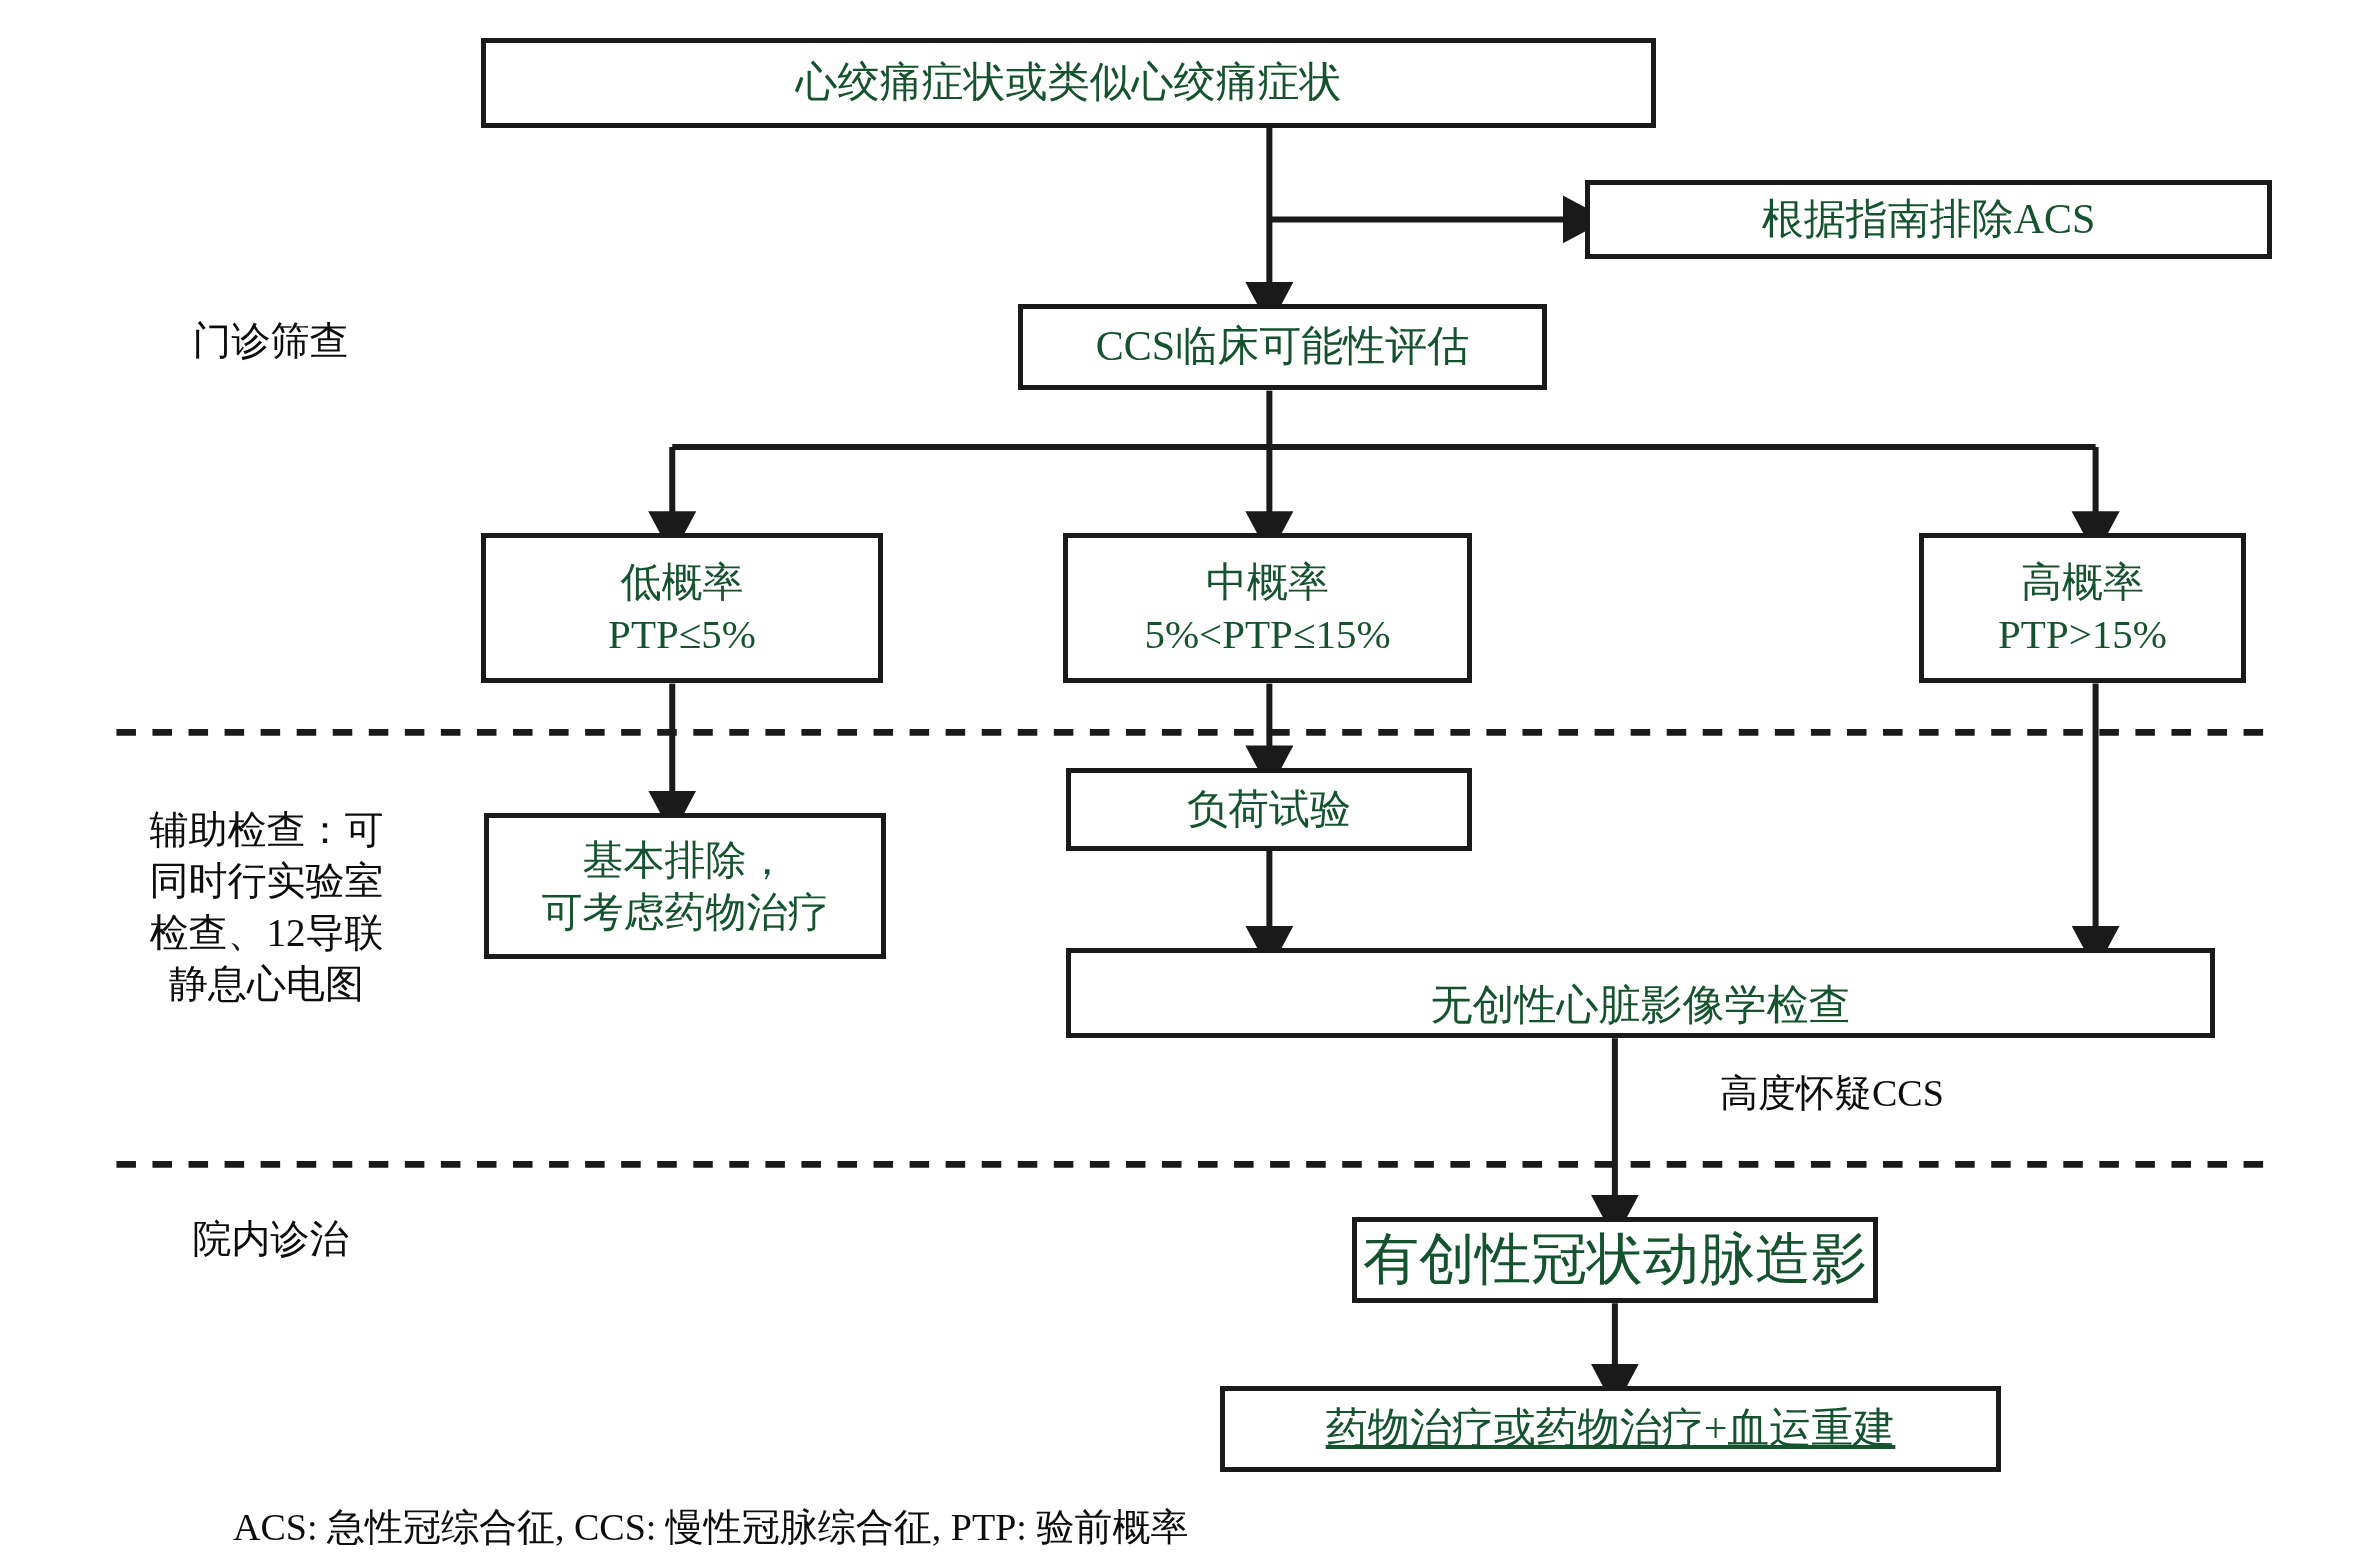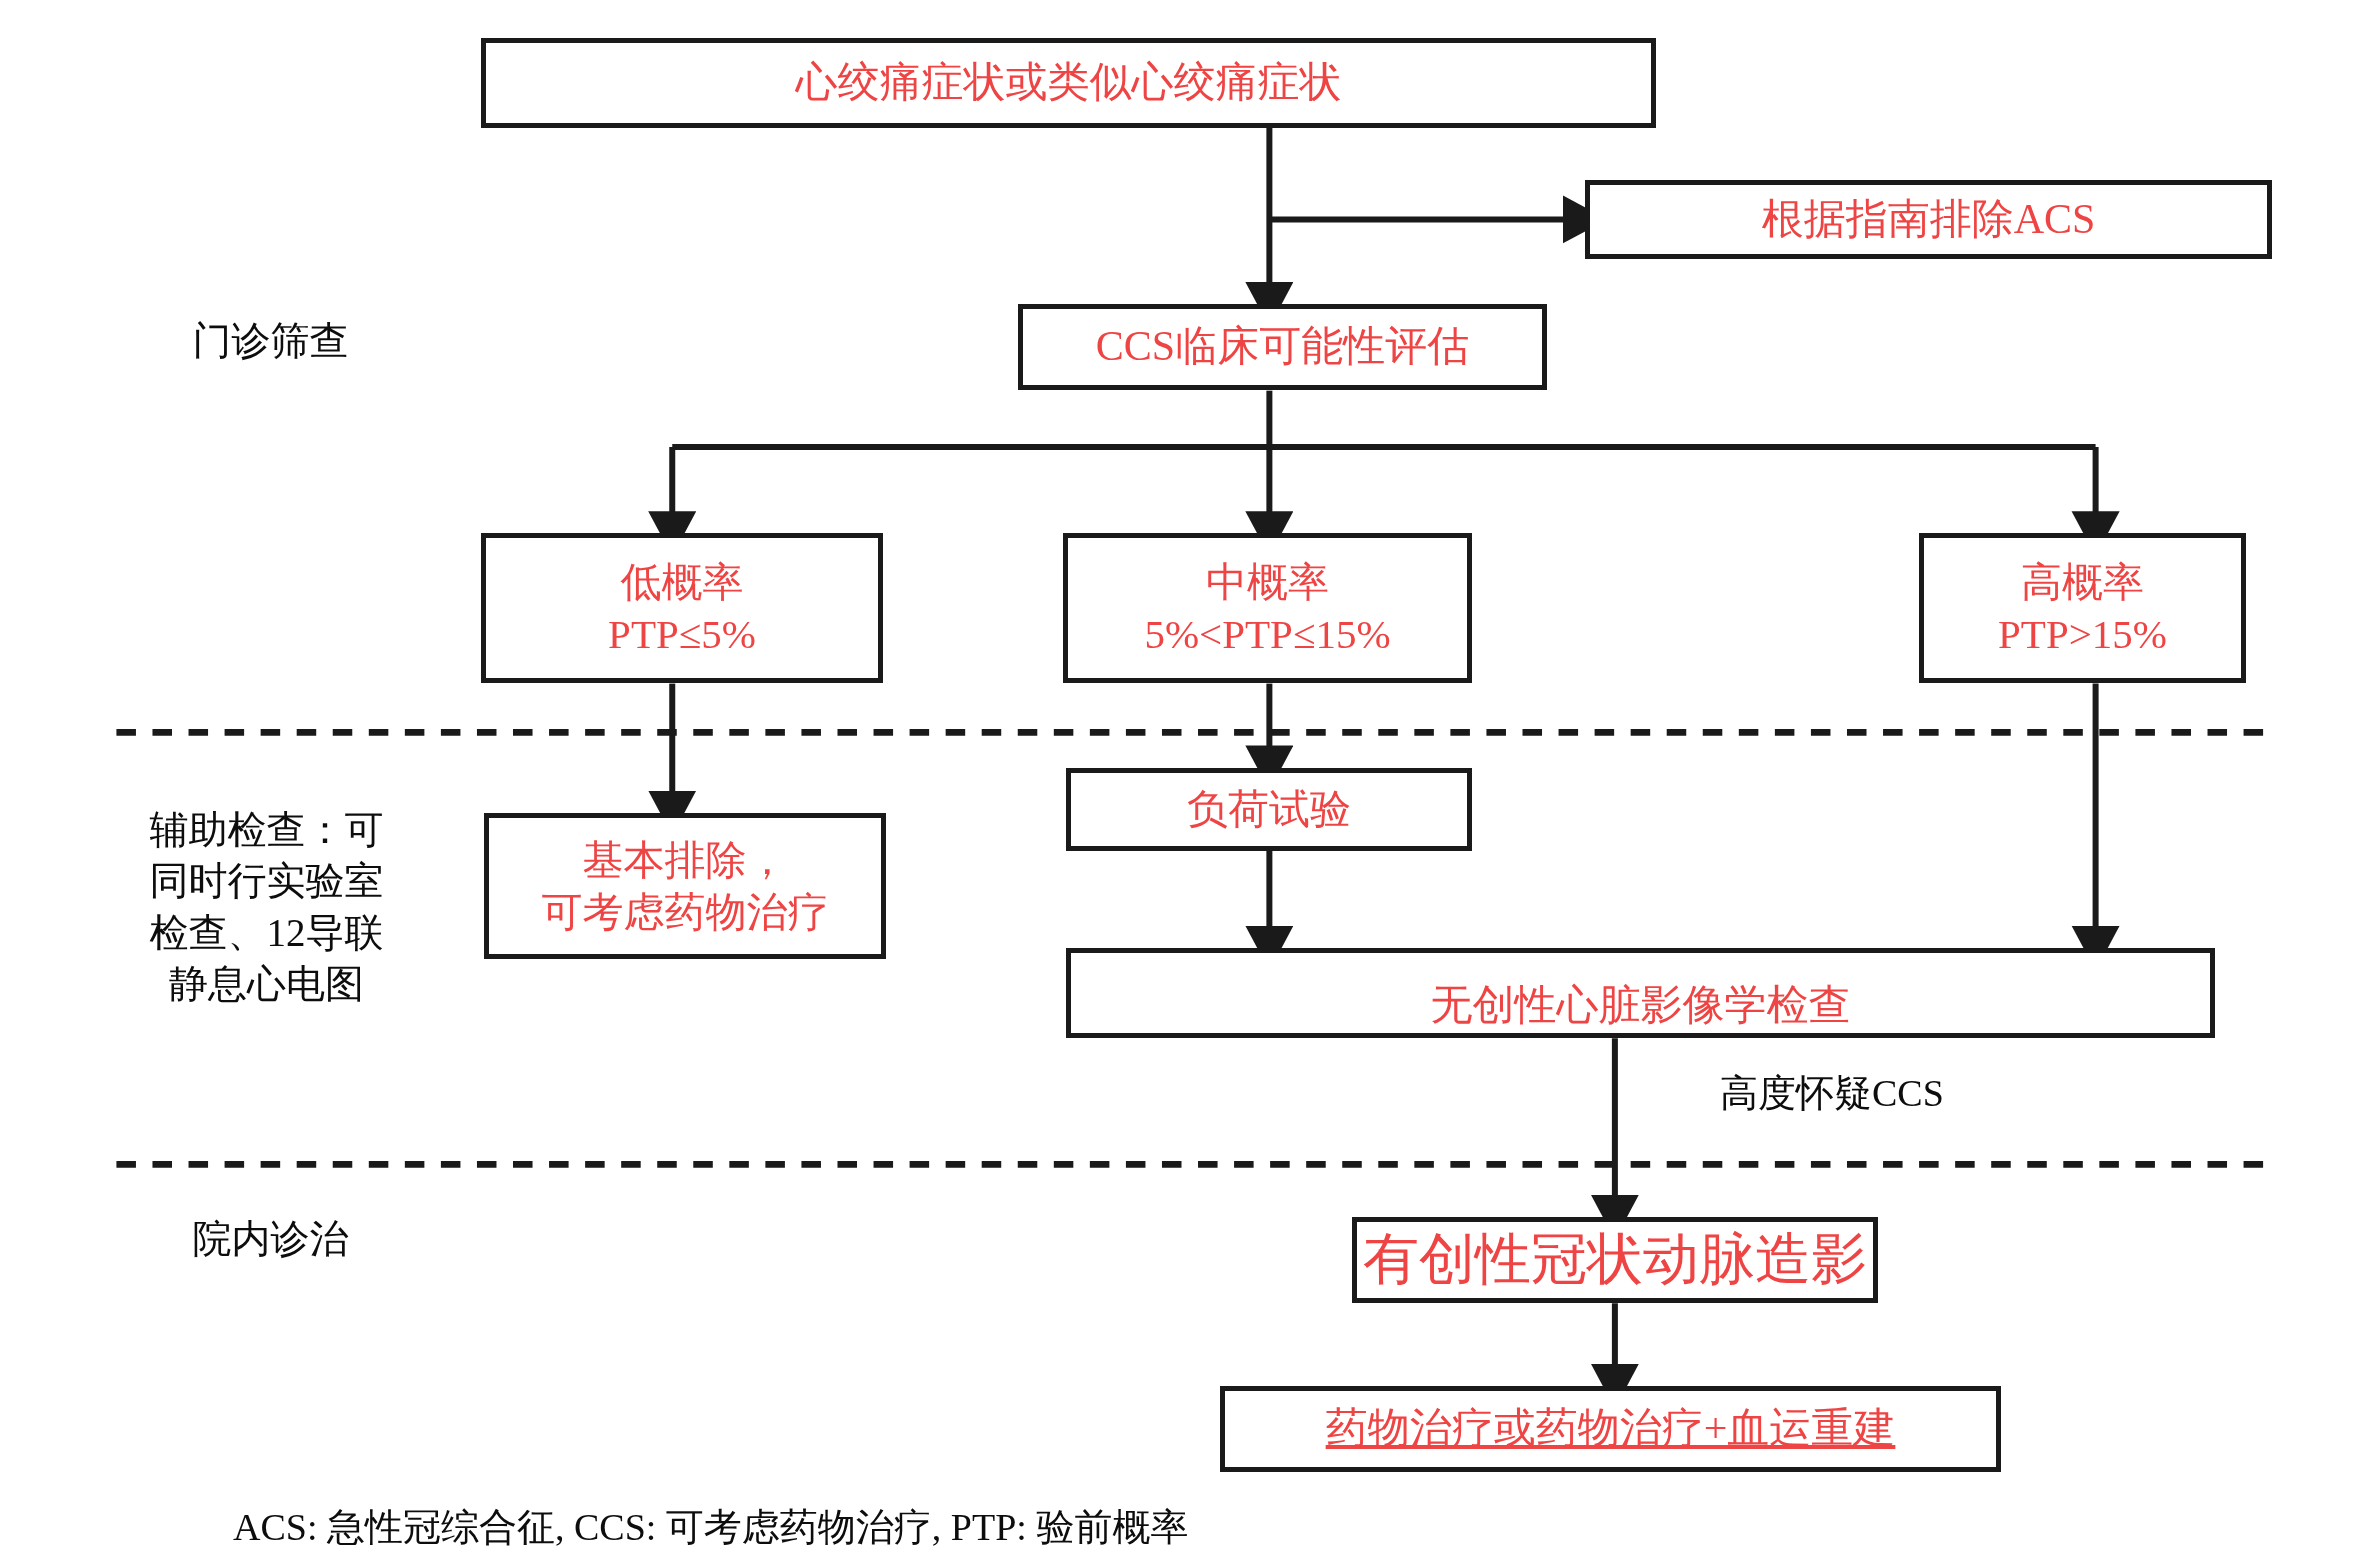--- a/index.html
+++ b/index.html
@@ -3,21 +3,21 @@
 <meta charset="utf-8">
 <style>
   html,body{margin:0;padding:0;background:#ffffff;}
   body{width:2366px;height:1567px;overflow:hidden;
        font-family:"Liberation Serif","DejaVu Serif",serif;color:#111;}
   #stage{position:relative;width:2366px;height:1567px;background:#fff;}
   svg#wires{position:absolute;left:0;top:0;width:2366px;height:1567px;}
   .node{position:absolute;box-sizing:border-box;background:#fff;
         border:5.3px solid #1a1a1a;display:flex;align-items:center;
         justify-content:center;text-align:center;line-height:1.28;
-        font-family:"Liberation Serif","DejaVu Serif",serif;color:#ef4444;}
+        font-family:"Liberation Serif","DejaVu Serif",serif;color:#14532d;}
   .node span{display:block;white-space:pre-line;}
   .sect-label{position:absolute;font-size:39px;line-height:1.32;color:#0d0d0d;
               text-align:center;font-family:"Liberation Serif","DejaVu Serif",serif;}
   .edge-label{position:absolute;font-size:38px;color:#0d0d0d;
               font-family:"Liberation Serif","DejaVu Serif",serif;white-space:nowrap;}
   .legend{position:absolute;font-size:38px;color:#0d0d0d;white-space:nowrap;
           font-family:"Liberation Serif","DejaVu Serif",serif;}
   
   #n-symptom{left:481px;top:38px;width:1175px;height:90px;font-size:42px;}
   #n-acs{left:1585px;top:180px;width:687px;height:79px;font-size:42px;}
@@ -132,16 +132,16 @@
 
   <div class="sect-label" id="lbl-assist" style="white-space:pre-line;">辅助检查：可
 同时行实验室
 检查、12导联
 静息心电图</div>
 
   <div class="sect-label" id="lbl-inpatient" style="white-space:pre-line;">院内诊治</div>
 
   <div class="edge-label" id="lbl-suspect">高度怀疑CCS</div>
 
-  <div class="legend" id="legend-line">ACS: 急性冠综合征, CCS: 可考虑药物治疗, PTP: 验前概率</div>
+  <div class="legend" id="legend-line">ACS: 急性冠综合征, CCS: 慢性冠脉综合征, PTP: 验前概率</div>
 
 </div>
 
 
 </body></html>

